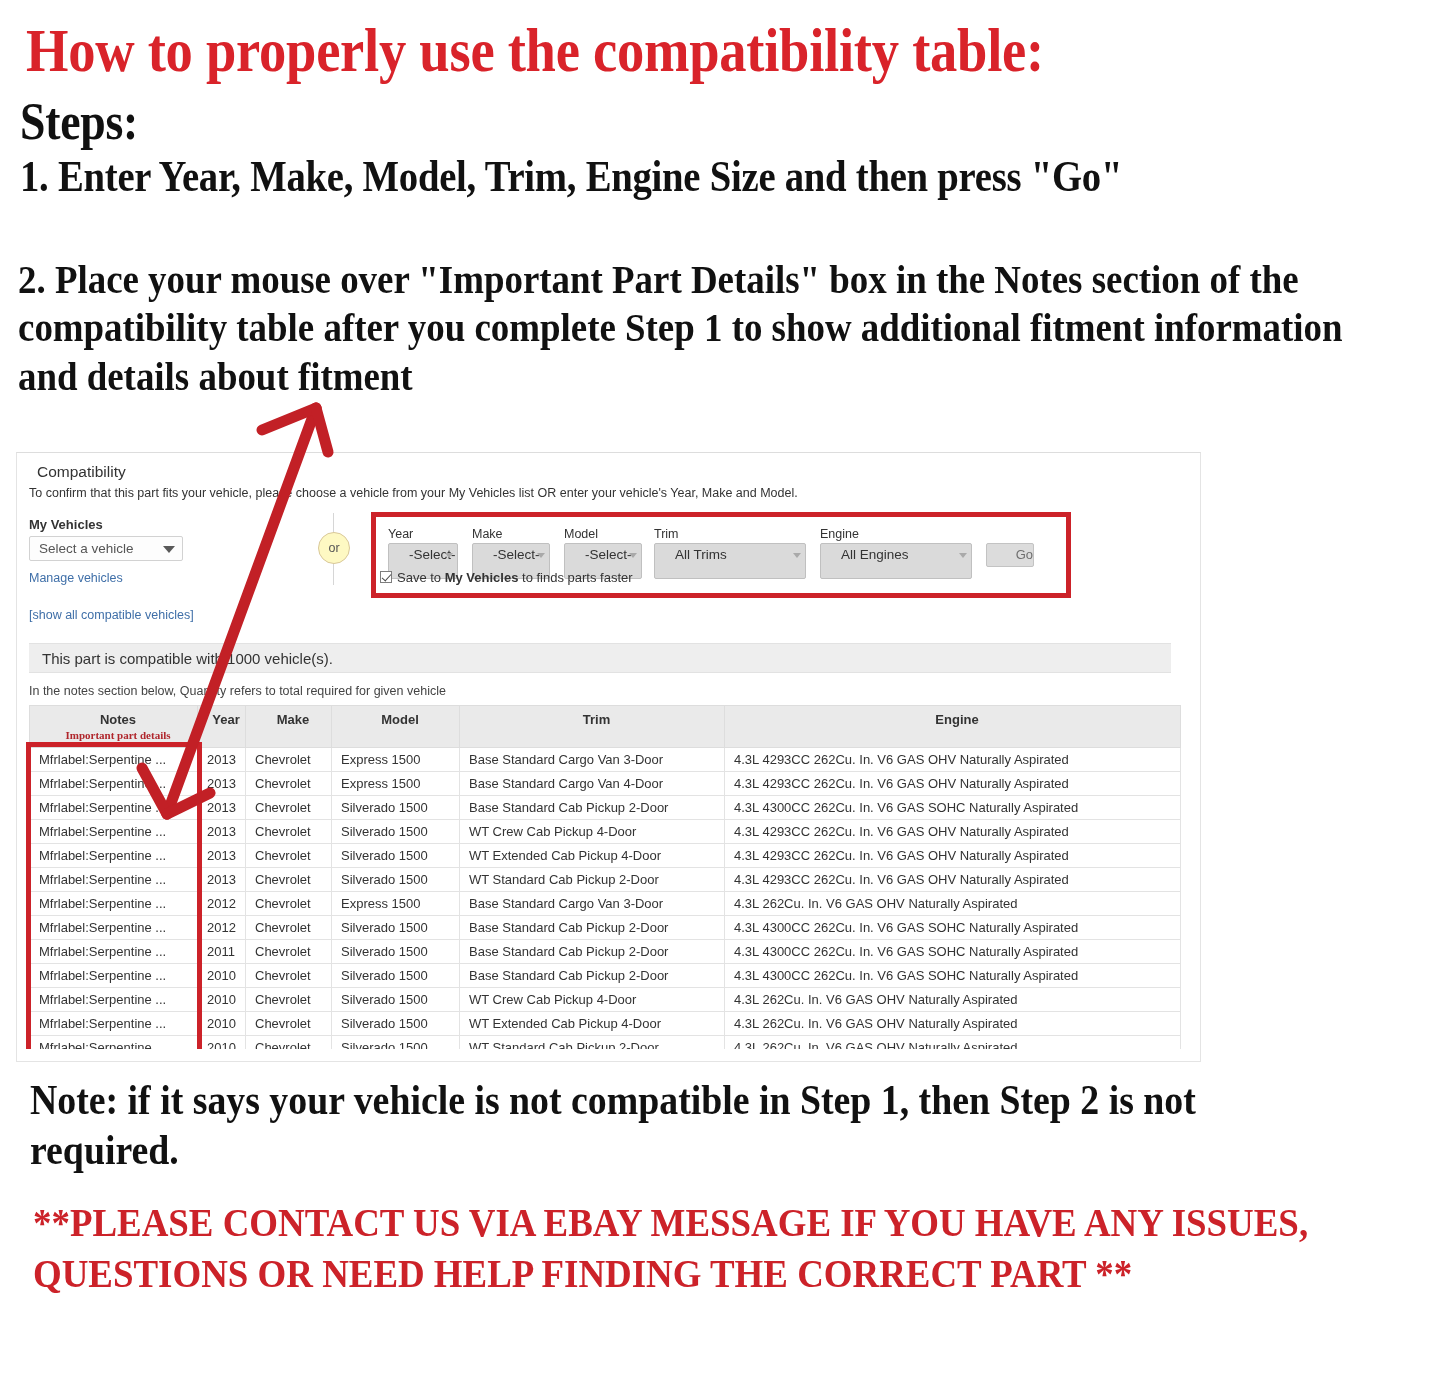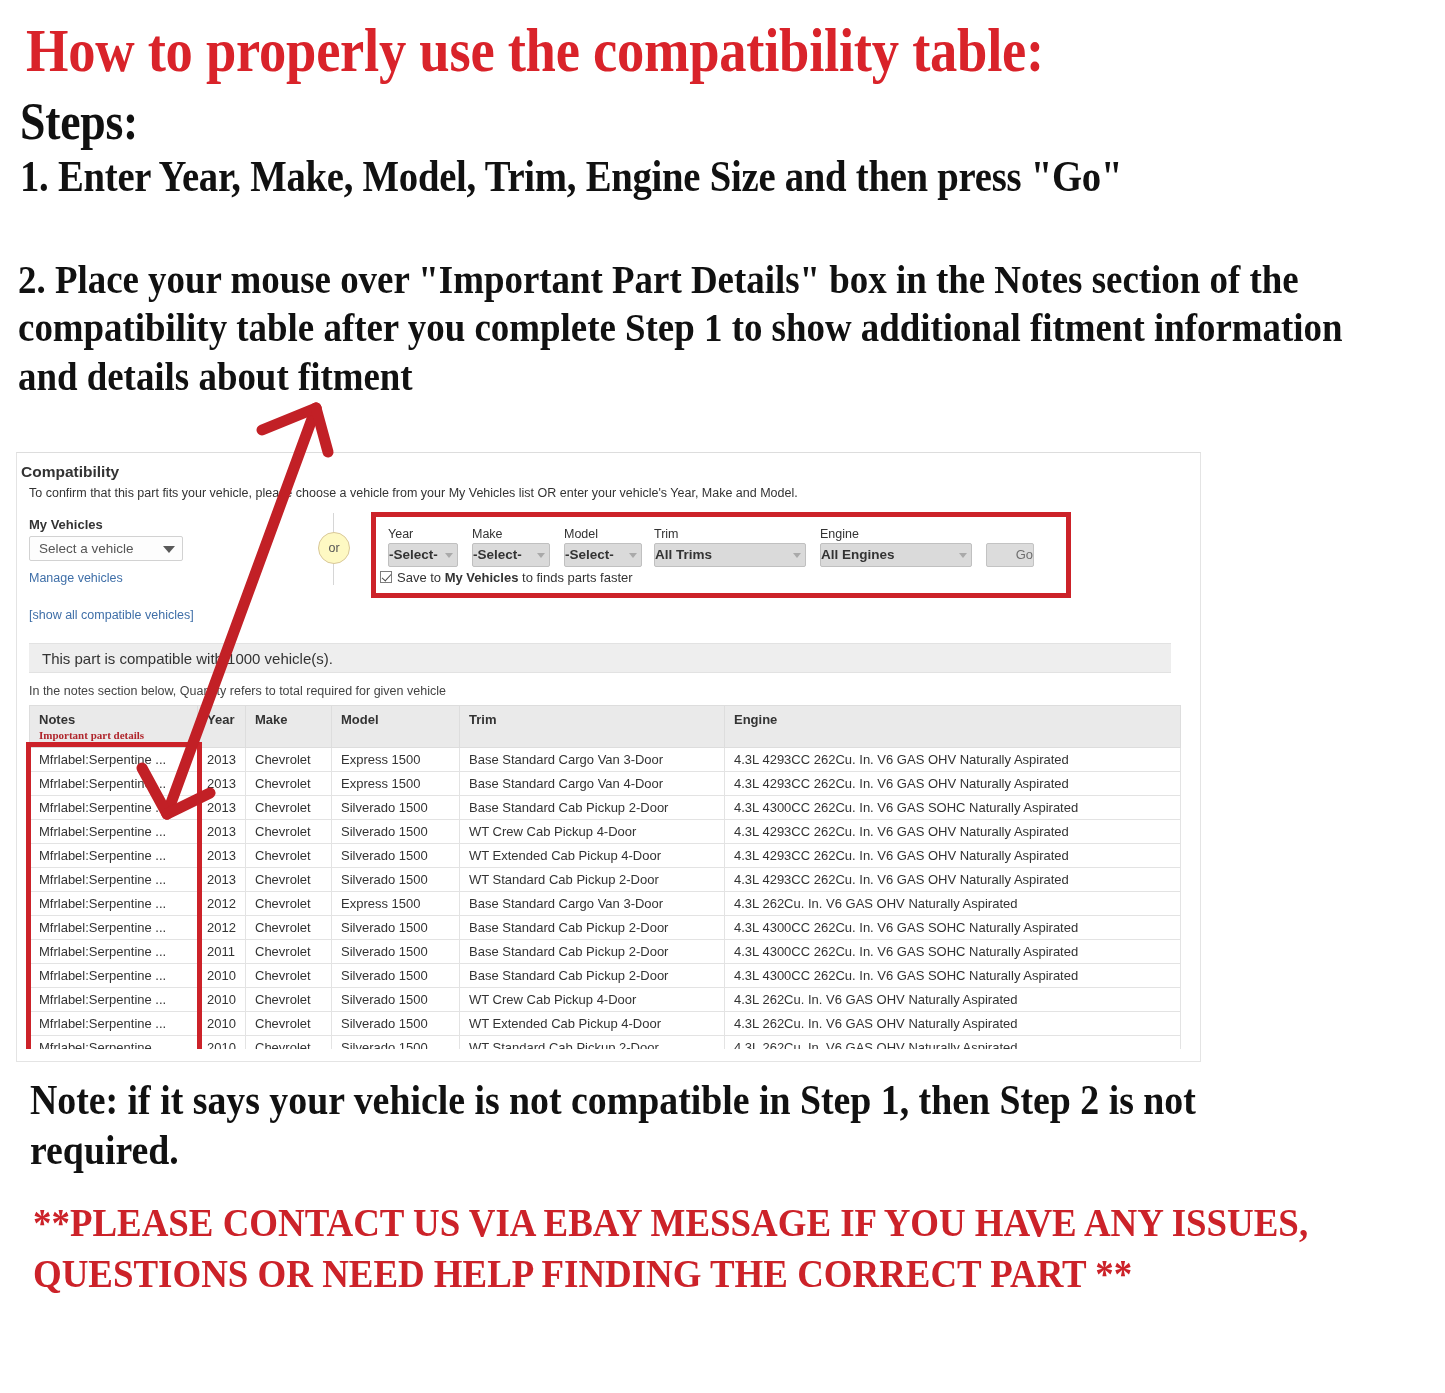--- a/index.html
+++ b/index.html
@@ -73,22 +73,22 @@
     width:1185px; height:610px;
     background:#ffffff;
     border:1px solid #e4e4e4;
     border-top:1px solid #dddddd;
     font-family:"Liberation Sans", sans-serif;
     color:#333333;
     overflow:hidden;
   }
 
   #compat-title {
-    position:absolute; left:4px; top:10px;
-    font-size:15.5px; font-weight:bold; color:#333333;
+    position:absolute; left:20px; top:10px;
+    font-size:15.5px; font-weight:normal; color:#333333;
   }
   #compat-sub {
     position:absolute; left:12px; top:33px;
     font-size:12.5px; color:#333333; white-space:nowrap;
   }
 
   
   #myvehicles-label {
     position:absolute; left:12px; top:64px;
     font-size:13px; font-weight:bold; color:#333333;
@@ -141,32 +141,31 @@
     position:absolute; left:354px; top:59px;
     width:700px; height:86px;
     border:5px solid #cc2229;
     background:#ffffff;
   }
   .field { position:absolute; }
   .field-label {
     font-size:12.5px; color:#333333; margin-bottom:2px; display:block;
   }
   .fake-select {
-    height:24px;
+    height:36px;
     background:#dadada;
     border:1px solid #c0c0c0;
     border-radius:2px;
     font-size:13.5px;
     color:#333333;
-    padding-left:0;
+    padding-left:20px;
     line-height:22px;
     position:relative;
     white-space:nowrap;
     overflow:hidden;
-    font-weight:bold;
   }
   .fake-select .sarrow {
     position:absolute; right:4px; top:9px;
     width:0;height:0;
     border-left:4px solid transparent;
     border-right:4px solid transparent;
     border-top:5px solid #a9a9a9;
   }
   #field-year   { left:12px;  top:10px; width:70px; }
   #field-make   { left:96px;  top:10px; width:78px; }
@@ -216,21 +215,21 @@
     position:absolute; left:12px; top:252px;
     width:1152px;
     border-collapse:collapse;
     table-layout:fixed;
     font-size:13px;
     color:#333333;
   }
   #fitment-table th {
     background:#eaeaea;
     border:1px solid #dddddd;
-    text-align:left;
+    text-align:center;
     font-size:13px;
     font-weight:bold;
     padding:6px 0 6px 9px;
     height:35px;
     vertical-align:top;
   }
   #fitment-table th .sub {
     display:block;
     font-size:11px;
     font-weight:bold;

